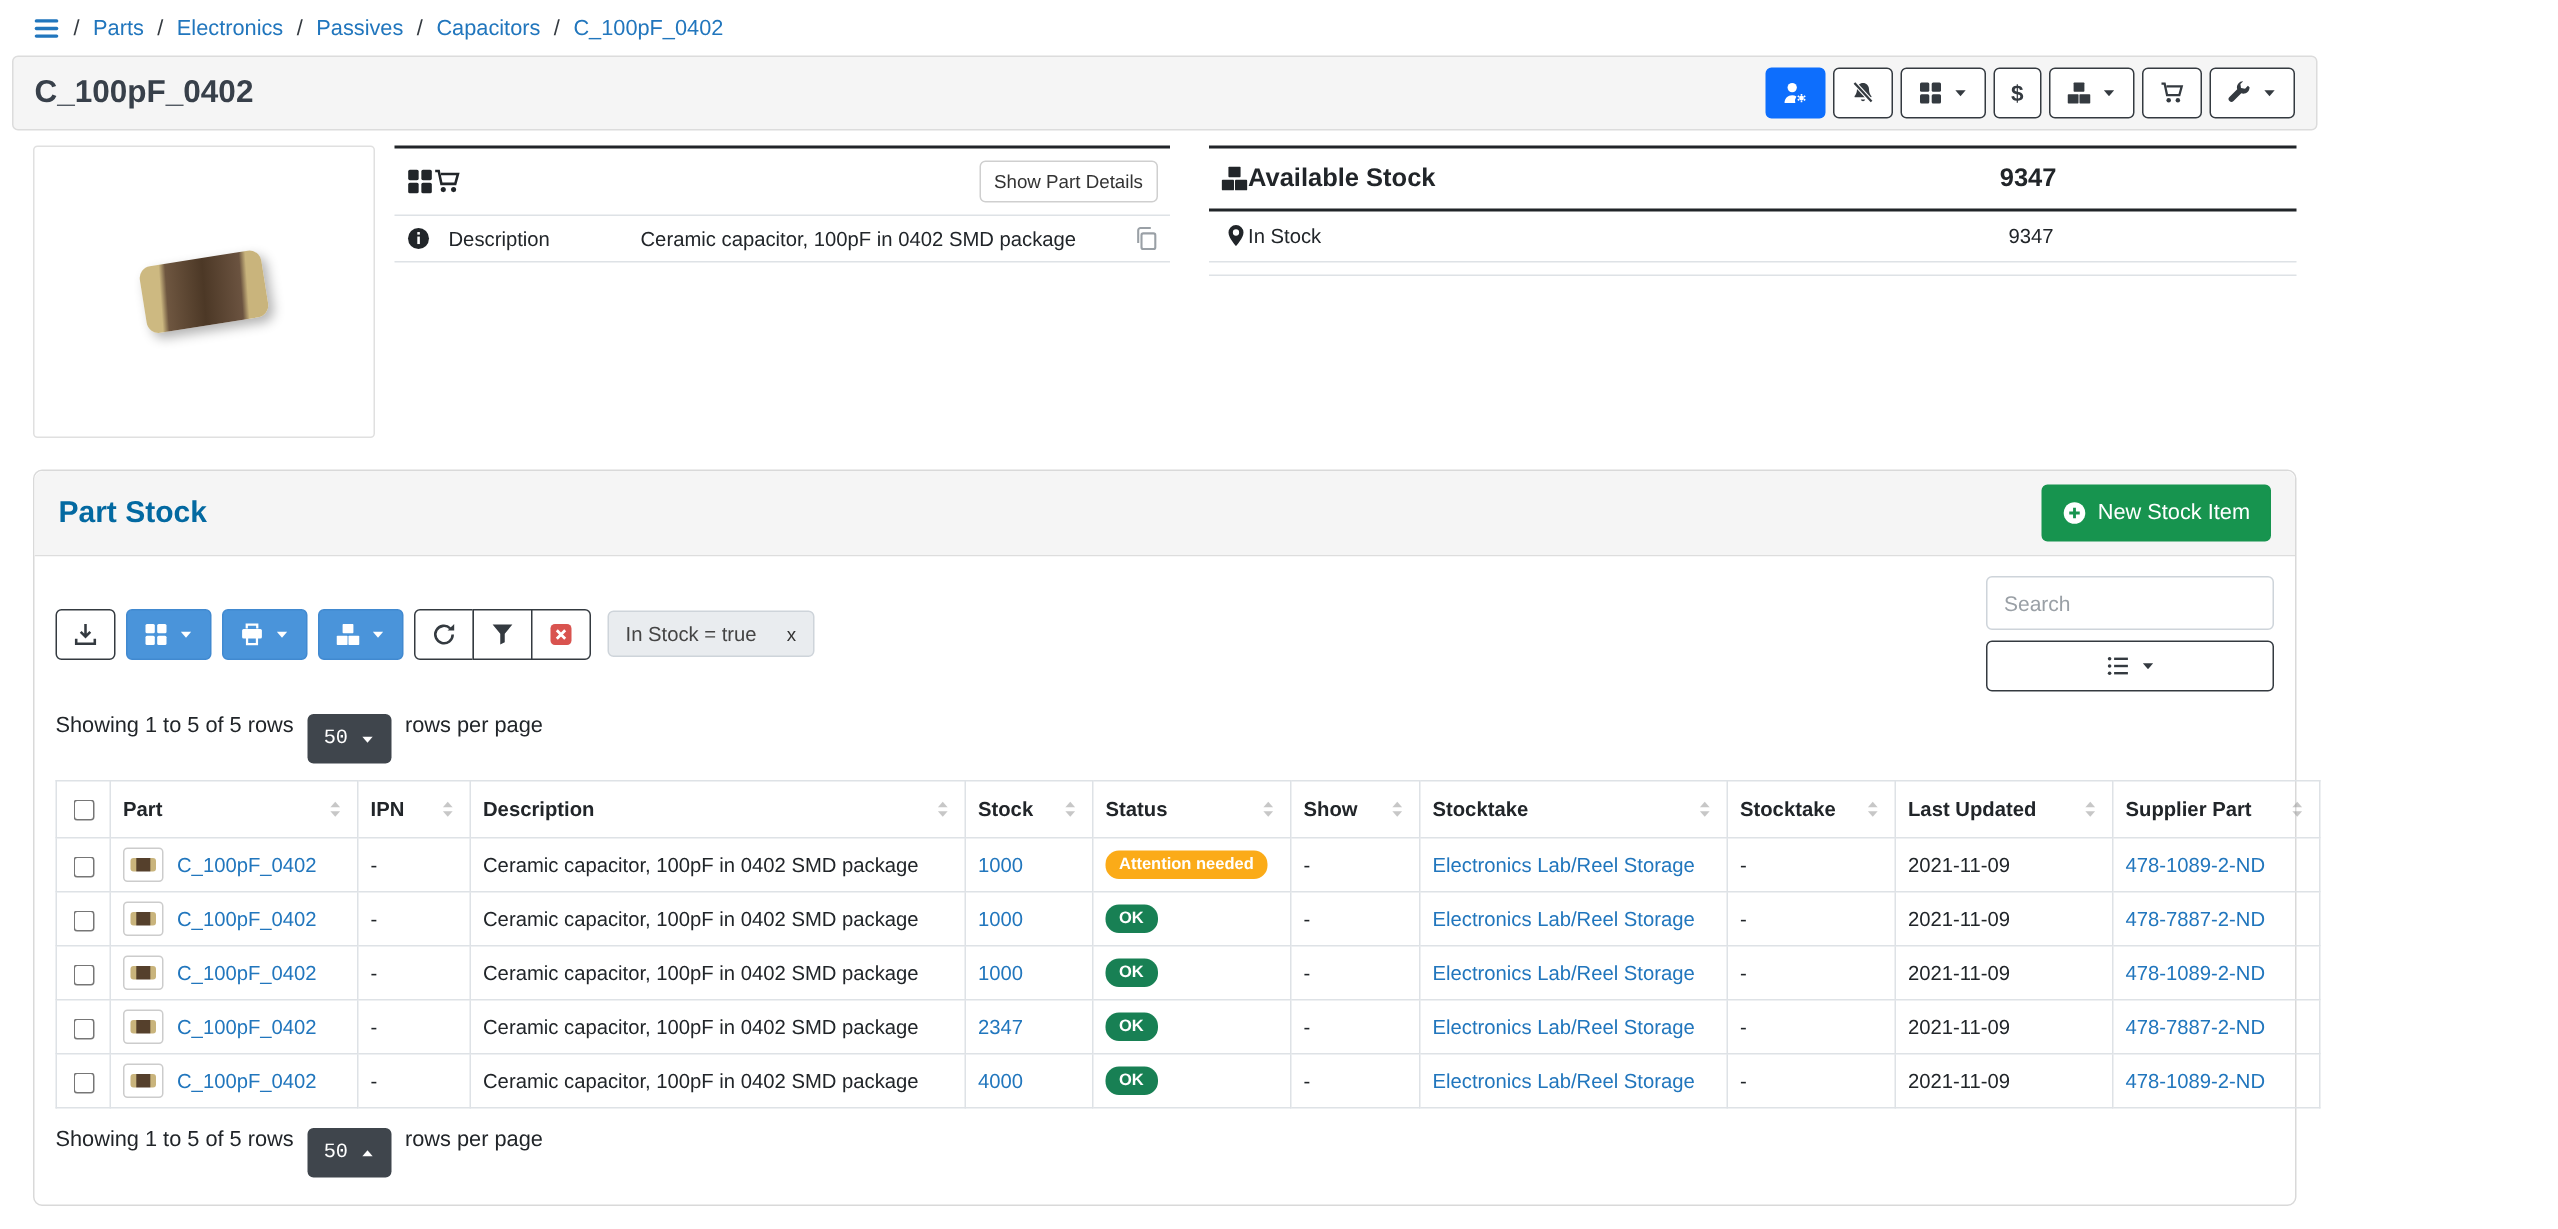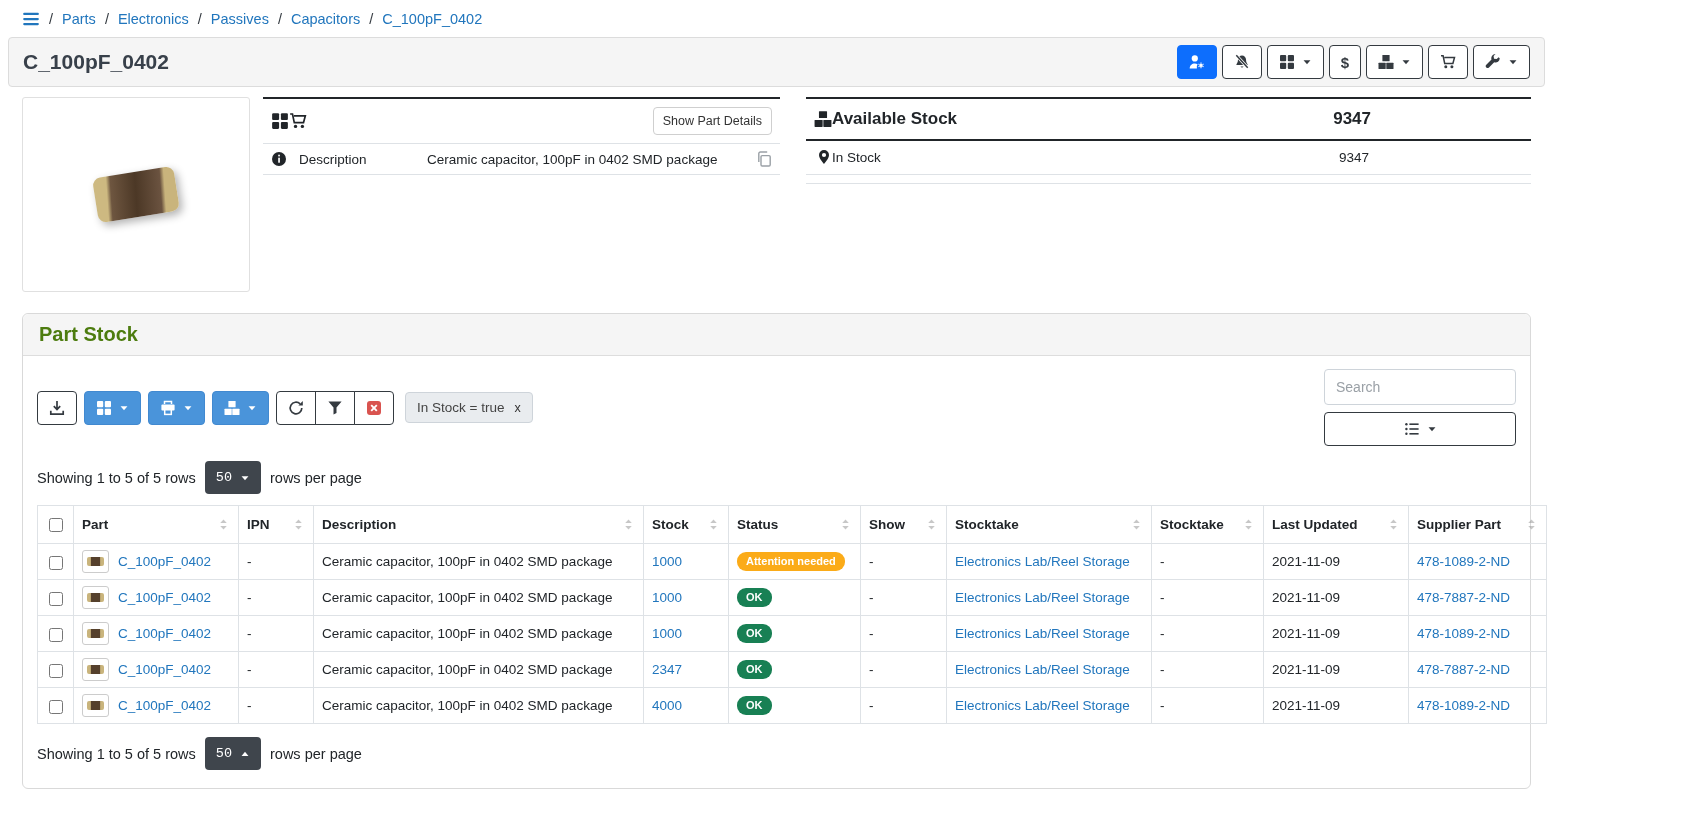--- a/index.html
+++ b/index.html
@@ -74,39 +74,39 @@
   .stock-row { display: flex; align-items: center; gap: 0; padding: 8px 10px 9px; border-bottom: 1px solid #dee2e6; font-size: 13.5px; }
   .stock-row .value { margin-left: auto; margin-right: 152px; }
   .stock-tail { height: 9px; border-bottom: 1px solid #dee2e6; }
 
   
   .card { border: 1px solid #d9d9d9; border-radius: 6px; margin: 0 14px; background: #fff; }
   .card-header {
     background: #f5f5f5; border-bottom: 1px solid #ddd; border-radius: 6px 6px 0 0;
     display: flex; align-items: center; justify-content: space-between; padding: 9px 16px;
   }
-  .card-title { font-size: 20px; font-weight: 600; color: #4d7c0f; }
+  .card-title { font-size: 20px; font-weight: 600; color: #0369a1; }
   .card-body { padding: 13px 14px 8px; }
 
   .table-toolbar { display: flex; align-items: center; gap: 7px; }
   .btn-group { display: inline-flex; }
   .btn-group .btn { border-radius: 0; margin-left: -1px; }
   .btn-group .btn:first-child { border-radius: 4px 0 0 4px; margin-left: 0; }
   .btn-group .btn:last-child { border-radius: 0 4px 4px 0; }
   .text-red { color: #d9534f; }
   .chip {
-    display: inline-flex; align-items: center; gap: 10px; background: #e9ecef; border: 1px solid #ced4da;
+    display: inline-flex; align-items: center; gap: 20px; background: #e9ecef; border: 1px solid #ced4da;
     border-radius: 4px; padding: 7px 11px; font-size: 13.5px; color: #444; margin-left: 4px;
   }
   .chip .x { font-size: 12.5px; color: #333; cursor: pointer; }
   .toolbar-right { margin-left: auto; display: flex; gap: 7px; flex-direction: column; }
   .search-input { width: 192px; height: 36px; border: 1px solid #ced4da; border-radius: 4px; padding: 0 11px; font-size: 14px; color: #495057; font-family: inherit; }
   .search-input::placeholder { color: #9aa0a6; }
 
-  .showing { display: flex; align-items: center; gap: 9px; margin: 15px 0 11px; font-size: 14.5px; color: #212529; }
+  .showing { display: flex; align-items: flex-start; gap: 9px; margin: 15px 0 11px; font-size: 14.5px; color: #212529; }
   .showing.bottom { margin: 13px 0 10px; }
   .page-size-btn {
     background: #3f454c; color: #fff; border: none; border-radius: 4px; height: 33px; padding: 0 11px;
     display: inline-flex; align-items: center; gap: 8px; font-size: 13.5px; cursor: pointer; font-family: Liberation Mono, monospace;
   }
 
   table.stock-table { width: 100%; border-collapse: collapse; table-layout: fixed; font-size: 13.5px; }
   .stock-table th, .stock-table td { border: 1px solid #dee2e6; padding: 6px 8px; text-align: left; vertical-align: middle; overflow: hidden; white-space: nowrap; }
   .stock-table thead th { font-weight: 700; padding: 11px 8px; cursor: pointer; }
   .th-flex { display: flex; align-items: center; justify-content: space-between; gap: 4px; }
@@ -338,20 +338,26 @@
         <span>In Stock</span>
         <span class="value">9347</span>
       </div>
       <div class="stock-tail"></div>
     </div>
   </div>
 
   <div class="card">
     <div class="card-header">
       <div class="card-title">Part Stock</div>
+      <button class="btn btn-green">
+        <svg class="icon">
+            <use href="#i-pluscircle"></use>
+          </svg>
+        <span>New Stock Item</span>
+      </button>
     </div>
 
     <div class="card-body">
 
       <div class="table-toolbar">
         <button class="btn btn-outline-dark">
             <svg class="icon">
               <use href="#i-download"></use>
             </svg>
           </button>

